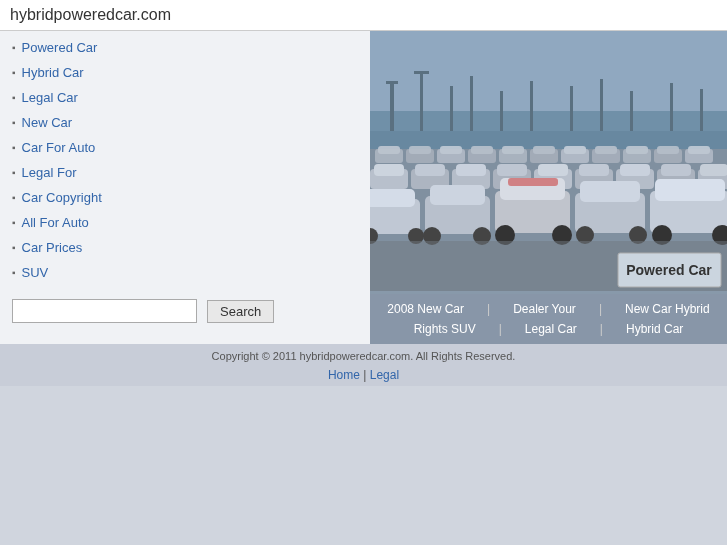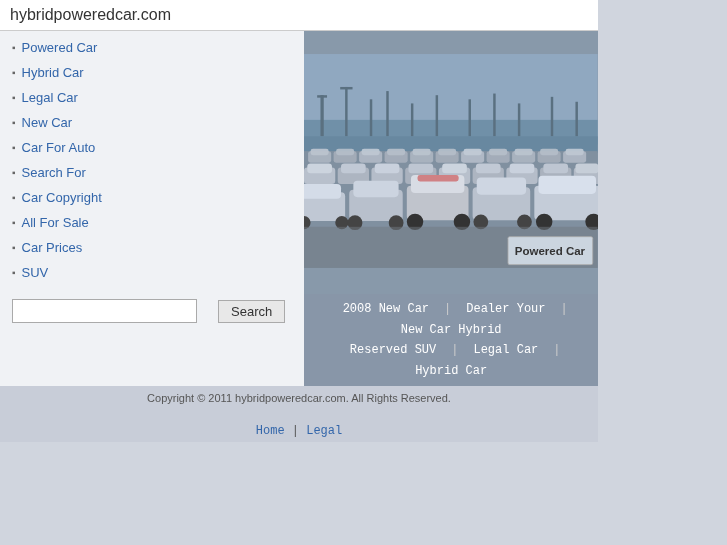--- a/index.html
+++ b/index.html
@@ -4,21 +4,21 @@
   <style>
     * { margin: 0; padding: 0; box-sizing: border-box; }
     body {
       font-family: Arial, sans-serif;
       font-size: 13px;
       background: #d0d5de;
       width: 727px;
     }
 
     .page-wrapper {
-      width: 598px;
+      width: 727px;
       background: #d0d5de;
     }
 
     
     .header {
       background: #ffffff;
       border-bottom: 1px solid #ccc;
       padding: 6px 10px;
     }
     .header-title {
@@ -53,21 +53,21 @@
     .nav-bullet {
       color: #666;
       margin-right: 6px;
       font-size: 10px;
     }
 
     .search-area {
       padding: 14px 12px;
       display: flex;
       align-items: center;
-      gap: 21px;
+      gap: 10px;
     }
     .search-input {
       width: 185px;
       height: 24px;
       border: 1px solid #aaa;
       background: #fff;
       padding: 2px 4px;
       font-size: 13px;
     }
     .search-button {
@@ -89,24 +89,23 @@
 
     
     .image-links {
       background: #8896a8;
       padding: 5px 0;
     }
     .link-row {
       display: flex;
       justify-content: center;
       align-items: center;
-      gap: 7px;
+      gap: 15px;
       padding: 3px 0;
       flex-wrap: wrap;
-      font-family: Liberation Mono, monospace;
     }
     .link-row a {
       color: #ffffff;
       font-size: 12px;
       text-decoration: none;
       padding: 0 8px;
     }
     .link-sep {
       color: #ccc;
       font-size: 12px;
@@ -114,26 +113,25 @@
 
     
     .footer {
       background: #c8cdd8;
       text-align: center;
       padding: 6px 0 4px 0;
     }
     .footer-copy {
       font-size: 11px;
       color: #555;
-      margin-bottom: 20px;
+      margin-bottom: 6px;
     }
     .footer-links {
       font-size: 12px;
       color: #3366aa;
-      font-family: Liberation Mono, monospace;
     }
     .footer-links a {
       color: #3366aa;
       text-decoration: none;
     }
     .footer-sep {
       color: #555;
       font-size: 12px;
     }
 
@@ -172,29 +170,29 @@
           <div class="nav-item">
             <span class="nav-bullet">▪</span>
             <span>New Car</span>
           </div>
           <div class="nav-item">
             <span class="nav-bullet">▪</span>
             <span>Car For Auto</span>
           </div>
           <div class="nav-item">
             <span class="nav-bullet">▪</span>
-            <span>Search For</span>
+            <span>Legal For</span>
           </div>
           <div class="nav-item">
             <span class="nav-bullet">▪</span>
             <span>Car Copyright</span>
           </div>
           <div class="nav-item">
             <span class="nav-bullet">▪</span>
-            <span>All For Sale</span>
+            <span>All For Auto</span>
           </div>
           <div class="nav-item">
             <span class="nav-bullet">▪</span>
             <span>Car Prices</span>
           </div>
           <div class="nav-item">
             <span class="nav-bullet">▪</span>
             <span>SUV</span>
           </div>
         </div>
@@ -318,21 +316,21 @@
       
       <div class="image-links">
         <div class="link-row" id="link-row-0">
             <a href="#">2008 New Car</a>
             <span class="link-sep"> | </span>
             <a href="#">Dealer Your</a>
             <span class="link-sep"> | </span>
             <a href="#">New Car Hybrid</a>
           </div>
         <div class="link-row" id="link-row-1">
-            <a href="#">Reserved SUV</a>
+            <a href="#">Rights SUV</a>
             <span class="link-sep"> | </span>
             <a href="#">Legal Car</a>
             <span class="link-sep"> | </span>
             <a href="#">Hybrid Car</a>
           </div>
       </div>
 
     </div>
   </div>
 

